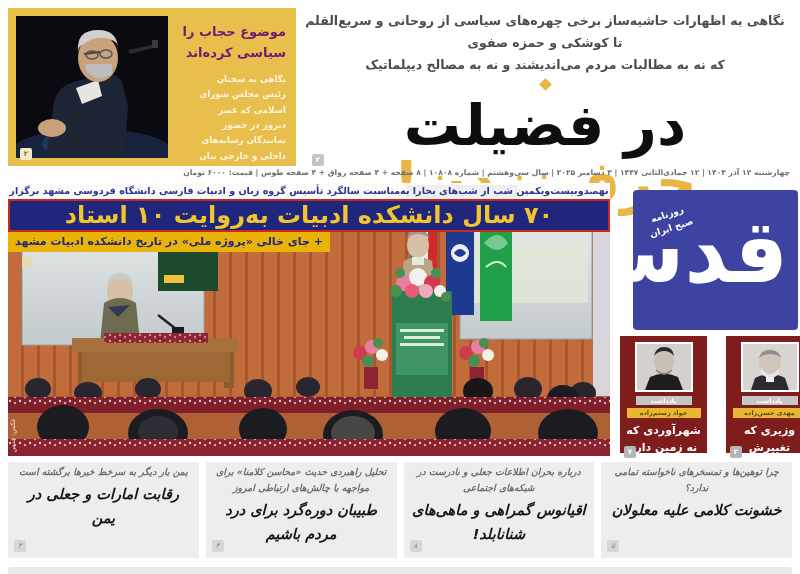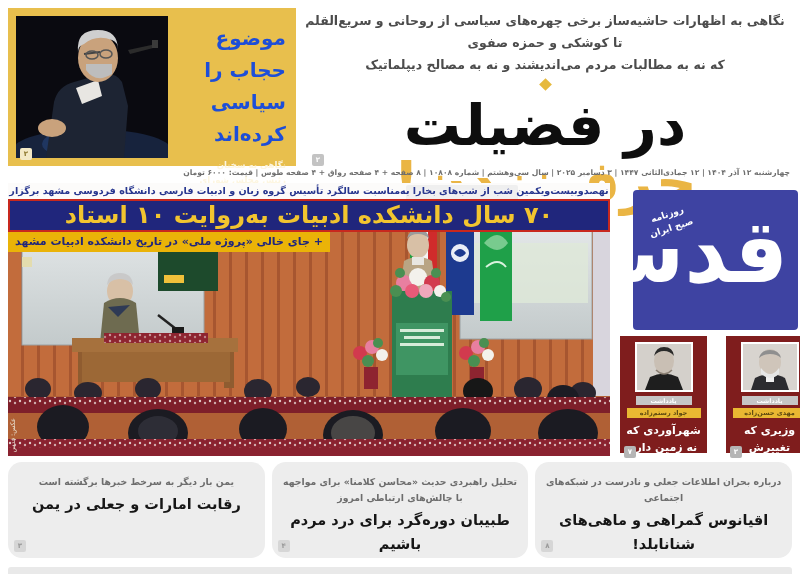--- a/index.html
+++ b/index.html
@@ -14,21 +14,21 @@
   .lead-headline { font-size:57px; font-weight:900; letter-spacing:-1px; line-height:1.0; margin-top:2px; color:#0e0e0e; }
   .lead-headline .gold { color:#eab544;text-align:right; }
   .badge { position:absolute; background:#c3c3c3; color:#fff; font-size:7px; font-weight:700;
            width:12px; height:12px; line-height:12px; text-align:center; border-radius:2px; }
   .lead .badge { left:12px; bottom:2px; }
 
   
   .hijab-card { position:absolute; top:8px; left:8px; width:288px; height:158px; background:#e8bf4d; padding:8px; }
   .hijab-photo { position:absolute; top:8px; left:8px; width:152px; height:142px; background:#0b0b10; overflow:hidden; }
   .hijab-text { position:absolute; top:14px; right:10px; width:118px; text-align:right; }
-  .hijab-title { color:#1d4ed8; font-size:20px; font-weight:800; line-height:1.6; }
+  .hijab-title { color:#701a75; font-size:13px; font-weight:800; line-height:1.6; }
   .hijab-sub { color:#fdf6e0; font-size:8.6px; font-weight:600; line-height:1.8; margin-top:8px;margin-left:28px; }
   .hijab-card .badge { background:#f4e9c6; color:#8a7328; right:auto; left:12px; bottom:6px; }
 
   
   .site-url { position:absolute; top:169px; left:10px; font-size:7.5px; font-weight:700; color:#7a7a7a; letter-spacing:.5px; direction:ltr;margin-top:18px; }
   .date-line { position:absolute; top:168px; right:10px; font-size:7.6px; color:#6e6e6e; font-weight:600; }
 
   
   .main-photo { position:absolute; top:183px; left:8px; width:602px; height:273px; background:#b06035; overflow:hidden; }
   .overline { position:absolute; top:0; left:0; right:0; height:16px; background:rgba(255,255,255,.93);
@@ -56,21 +56,21 @@
   .note-photo svg { display:block; }
   .note-tag { display:block; margin:4px auto 0; width:56px; height:9px; background:#c6c6c6; color:#fff;
               font-size:6.3px; font-weight:700; line-height:9px; }
   .note-author { display:block; margin:3px auto 0; width:74px; height:10px; background:#e9b832; color:#5d4a10;
                  font-size:6.5px; font-weight:700; line-height:10px; }
   .note-title { color:#fff; font-size:11px; font-weight:800; line-height:1.55; margin-top:4px; padding:0 4px; }
   .note-card .badge { left:4px; bottom:-5px; background:#b5b5b5; }
 
   
   .articles { position:absolute; top:462px; left:8px; right:8px; height:96px; display:flex; flex-direction:row; gap:7px; }
-  .article { position:relative; flex:1; background:#ededed; border-radius:14px; text-align:center; padding:12px 8px 6px; }
+  .article { position:relative; flex:1; background:#ededed; border-radius:0; text-align:center; padding:2px 8px 6px;font-style:italic; }
   .article-kicker { color:#6d6d6d; font-size:9.3px; font-weight:600; line-height:1.7; }
   .article-title { color:#161616; font-size:14.5px; font-weight:900; line-height:1.65; margin-top:3px; }
   .article .badge { left:6px; bottom:6px; background:#d6d6d6; color:#9a9a9a; }
 
   .footer-strip { position:absolute; left:8px; right:8px; bottom:0; height:7px; background:#e9e9e9; border-radius:3px 3px 0 0; }
 </style>
 </head>
 <body>
 
 <div class="page">
@@ -287,20 +287,25 @@
       </svg>
     </div>
     <span class="note-tag">یادداشت</span>
     <span class="note-author">جواد رستم‌زاده</span>
     <div class="note-title">شهرآوردی که نه زمین دارد نه تماشاگر!</div>
     <span class="badge">۷</span>
   </div>
 
   <div class="articles">
     <div class="article">
+      <div class="article-kicker">چرا توهین‌ها و تمسخرهای ناخواسته تمامی ندارد؟</div>
+      <div class="article-title">خشونت کلامی علیه معلولان</div>
+      <span class="badge">۵</span>
+    </div>
+    <div class="article">
       <div class="article-kicker">درباره بحران اطلاعات جعلی و نادرست در شبکه‌های اجتماعی</div>
       <div class="article-title">اقیانوس گمراهی و ماهی‌های شنانابلد!</div>
       <span class="badge">۸</span>
     </div>
     <div class="article">
       <div class="article-kicker">تحلیل راهبردی حدیث «محاسن کلامنا» برای مواجهه با چالش‌های ارتباطی امروز</div>
       <div class="article-title">طبیبان دوره‌گرد برای درد مردم باشیم</div>
       <span class="badge">۴</span>
     </div>
     <div class="article">

